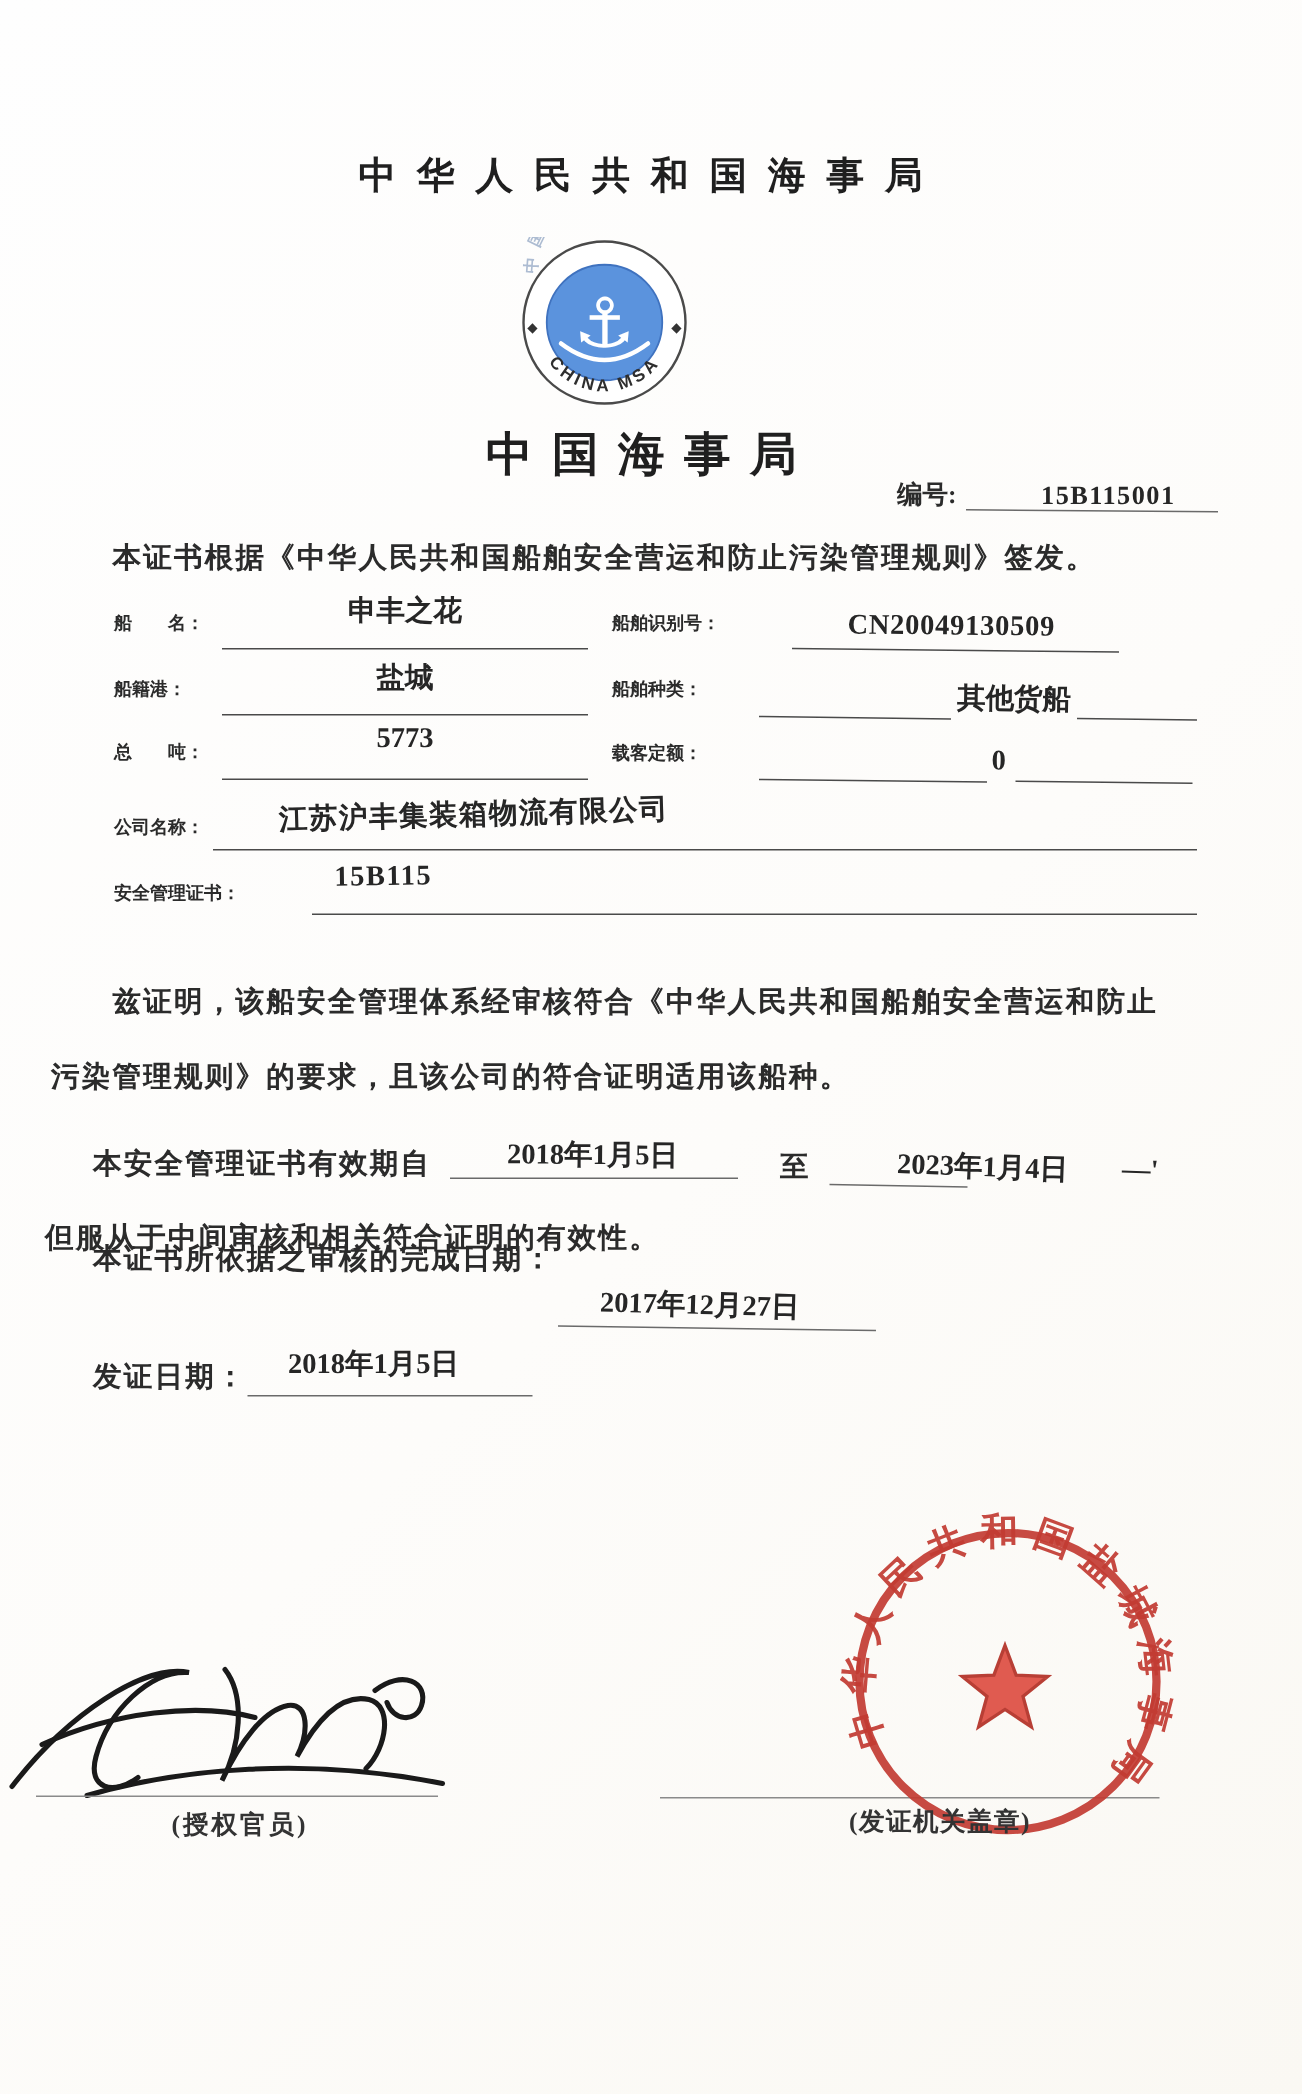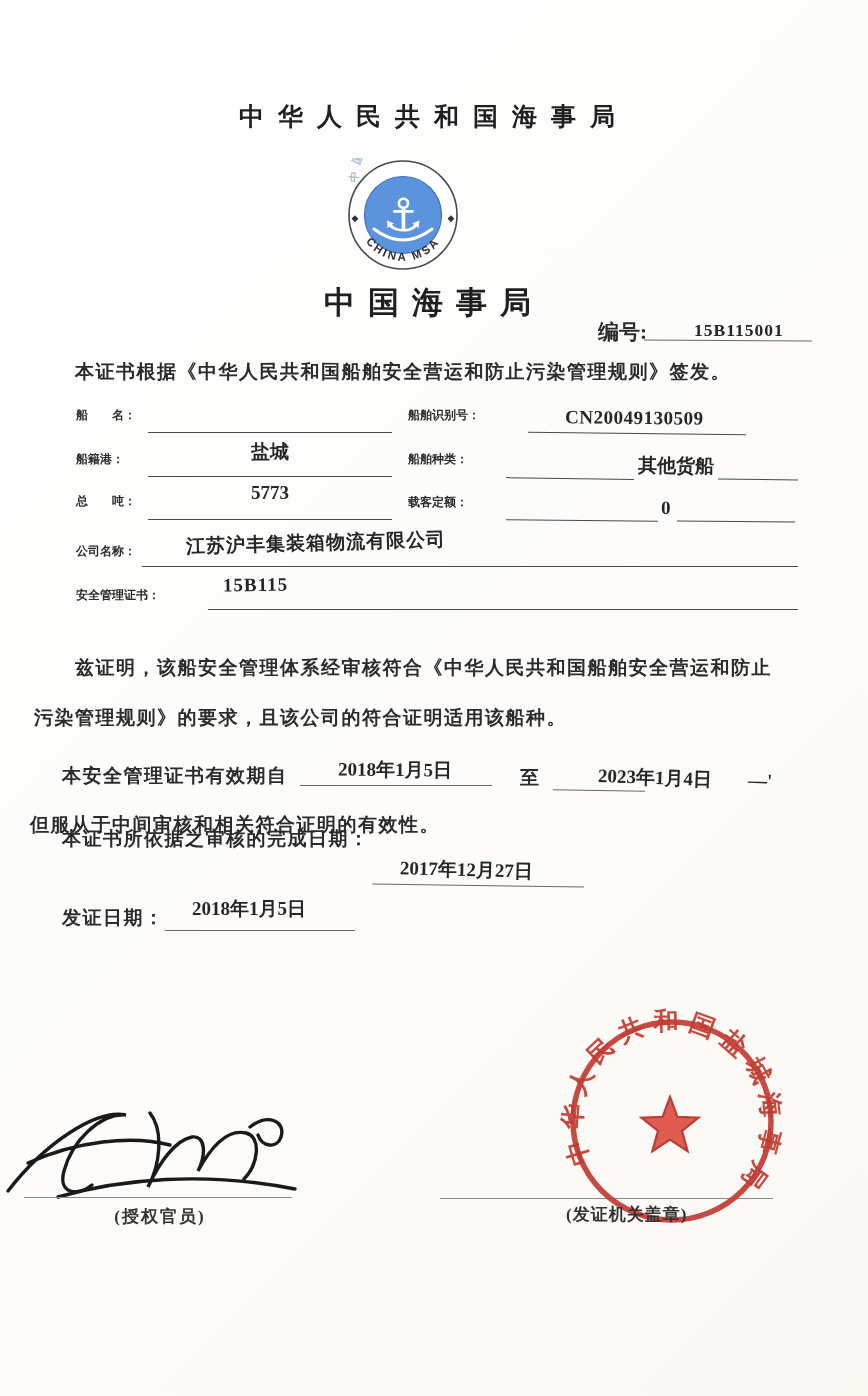--- a/index.html
+++ b/index.html
@@ -45,27 +45,28 @@
       <text font-size="11.5" fill="#2e2e2e" letter-spacing="2.5" font-weight="bold" font-family="'Liberation Sans',sans-serif">
         <textPath href="#logo-bottom-arc" startOffset="16">CHINA MSA</textPath>
       </text>
       <text x="-48" y="6" text-anchor="middle" font-size="9" fill="#333">◆</text>
       <text x="48" y="6" text-anchor="middle" font-size="9" fill="#333">◆</text>
     </svg>
   </div>
 
   <div class="abs title cjk" style="top:282px;left:0;">中国海事局</div>
 
-  <div class="abs label cjk" style="left:598px;top:318px;font-size:21px;">编号:</div>
+  <div class="abs label cjk" style="left:598px;top:318px;font-size:17px;">编号:</div>
   <div class="abs uline-thin" style="left:644px;top:339px;width:168px;transform:rotate(0.4deg);"></div>
   <div class="abs value" style="left:694px;top:320px;font-size:17.5px;letter-spacing:1px;">15B115001</div>
 
   <div class="abs body-text cjk" style="left:75px;top:359px;">本证书根据《中华人民共和国船舶安全营运和防止污染管理规则》签发。</div>
 
   <div class="abs label cjk" style="left:76px;top:407px;">船　　名：</div>
+  <div class="abs value center" style="left:150px;top:394px;width:240px;">申丰之花</div>
   <div class="abs uline" style="left:148px;top:431px;width:244px;"></div>
 
   <div class="abs label cjk" style="left:408px;top:407px;">船舶识别号：</div>
   <div class="abs uline" style="left:528px;top:432px;width:218px;transform:rotate(0.6deg);"></div>
   <div class="abs value" style="left:565px;top:407px;letter-spacing:0.5px;transform:rotate(0.6deg);">CN20049130509</div>
 
   <div class="abs label cjk" style="left:76px;top:451px;">船籍港：</div>
   <div class="abs value center" style="left:150px;top:439px;width:240px;">盐城</div>
   <div class="abs uline" style="left:148px;top:475px;width:244px;"></div>
 

